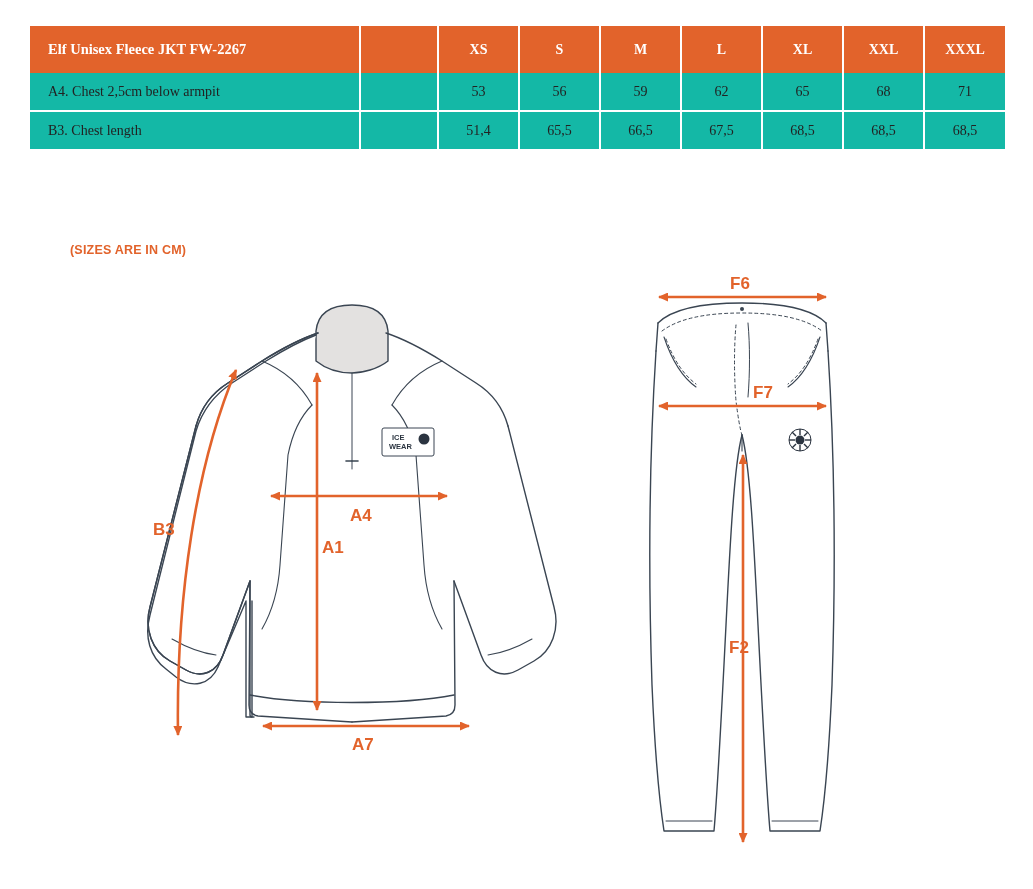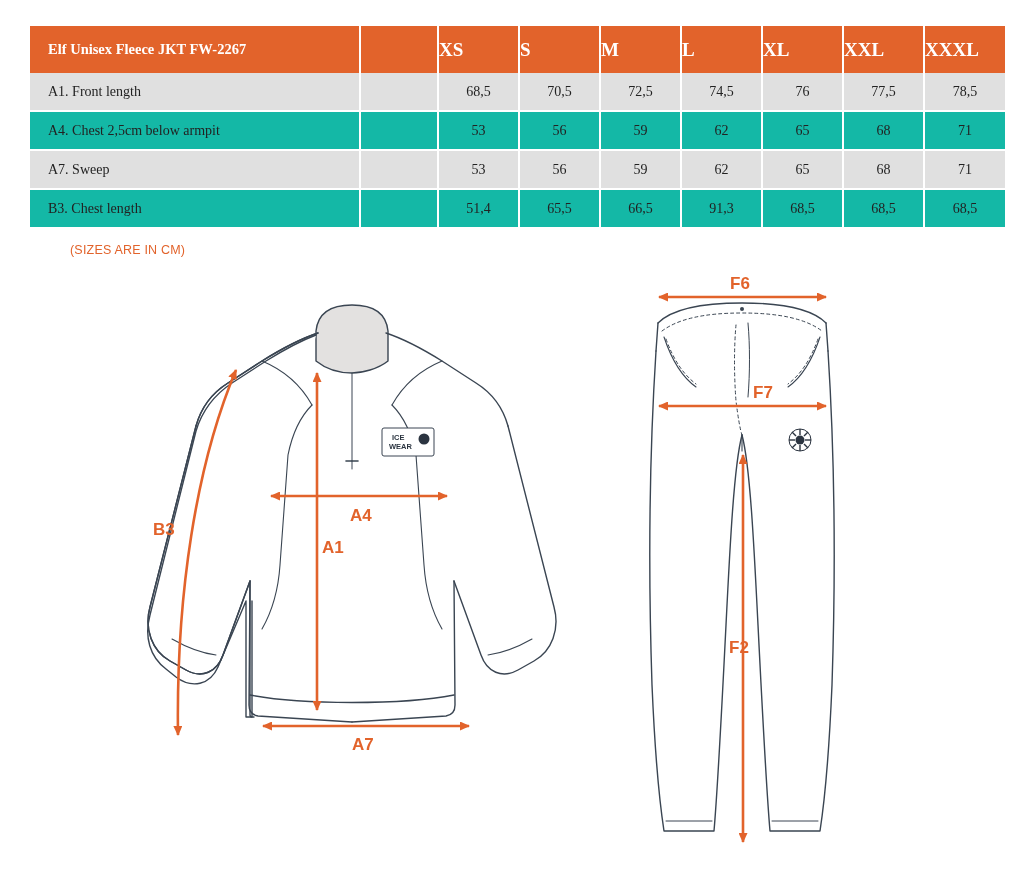--- a/index.html
+++ b/index.html
@@ -36,22 +36,23 @@
   }
   table.size-table td, table.size-table th {
     padding: 0;
     margin: 0;
     font-family: Liberation Serif, serif;
   }
   .hdr-row td {
     height: 47px;
     background: #e2632b;
     color: #ffffff;
-    font-size: 19px;
+    font-size: 14px;
     font-weight: bold;
+    text-align: center;
     vertical-align: middle;
     border-right: 2px solid #ffffff;
   }
   .hdr-row td.title-cell {
     text-align: left;
     padding-left: 18px;
     font-size: 14.5px;
   }
   .hdr-row td.blank-cell {
     background: #e2632b;
@@ -73,21 +74,21 @@
   }
   .body-row.odd td { background: #e0e0e0; }
   .body-row.even td { background: #14b8a6; }
 
   .note {
     position: absolute;
     left: 70px;
     top: 243px;
     color: #e2632b;
     font-size: 12.5px;
-    font-weight: normal;
+    font-weight: bold;
     letter-spacing: 0.2px;
   }
 
   
   .figures {
     position: absolute;
     left: 0;
     top: 265px;
     width: 1033px;
     height: 620px;
@@ -125,63 +126,41 @@
           <td class="blank-cell"></td>
           <td>XS</td>
           <td>S</td>
           <td>M</td>
           <td>L</td>
           <td>XL</td>
           <td>XXL</td>
           <td>XXXL</td>
         </tr>
 
-        <tr class="body-row odd">
-          <td class="label-cell">A1. Front length</td>
-          <td></td>
-          <td>68,5</td>
-          <td>70,5</td>
-          <td>72,5</td>
-          <td>74,5</td>
-          <td>76</td>
-          <td>77,5</td>
-          <td>78,5</td>
-        </tr>
 
         <tr class="body-row even">
           <td class="label-cell">A4. Chest 2,5cm below armpit</td>
           <td></td>
           <td>53</td>
           <td>56</td>
           <td>59</td>
           <td>62</td>
           <td>65</td>
           <td>68</td>
           <td>71</td>
         </tr>
 
-        <tr class="body-row odd">
-          <td class="label-cell">A7. Sweep</td>
-          <td></td>
-          <td>53</td>
-          <td>56</td>
-          <td>59</td>
-          <td>62</td>
-          <td>65</td>
-          <td>68</td>
-          <td>71</td>
-        </tr>
 
         <tr class="body-row even">
           <td class="label-cell">B3. Chest length</td>
           <td></td>
           <td>51,4</td>
           <td>65,5</td>
           <td>66,5</td>
-          <td>91,3</td>
+          <td>67,5</td>
           <td>68,5</td>
           <td>68,5</td>
           <td>68,5</td>
         </tr>
       </tbody>
     </table>
   </div>
 
   <div class="note">(SIZES ARE IN CM)</div>
 

